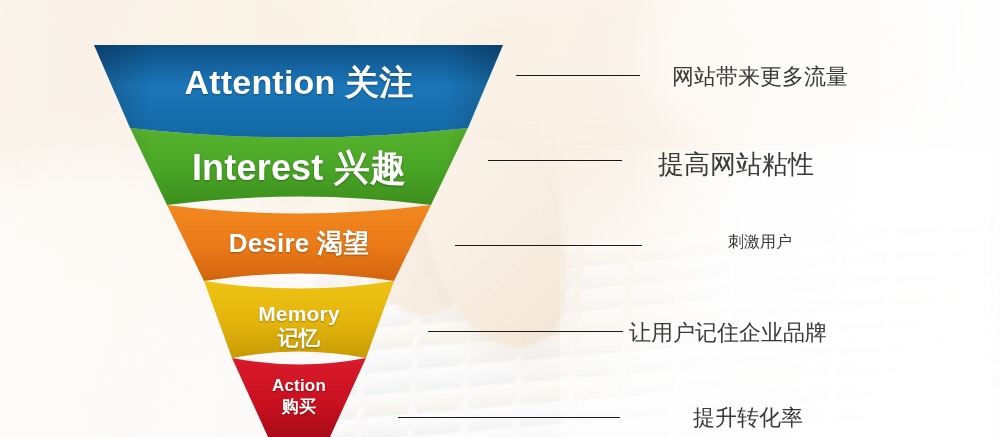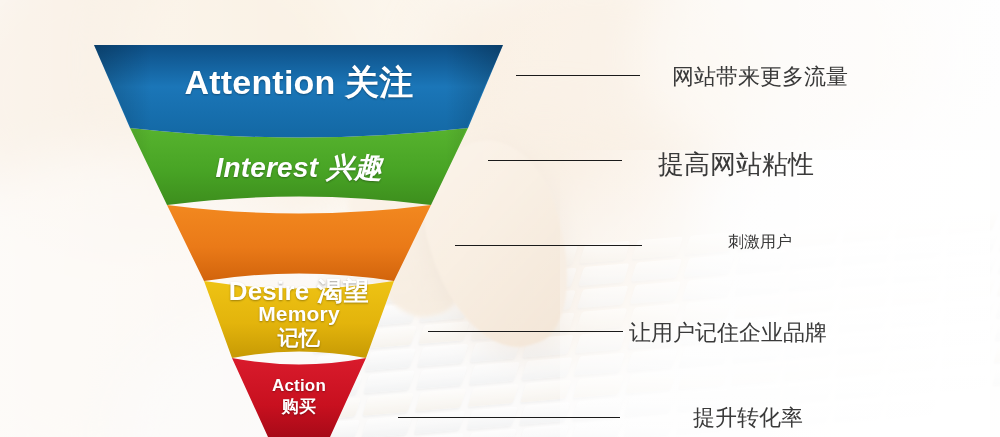--- a/index.html
+++ b/index.html
@@ -282,23 +282,23 @@
 
     <path d="M 130,128 Q 299,147 468,128 L 431,205 Q 299,188 167,205 Z" fill="url(#gInterest)"></path>
 
     <path d="M 94,45 L 503,45 L 468,128 Q 299,147 130,128 Z" fill="url(#gAttention)"></path>
 
     <path d="M 94,45 L 503,45 L 330,437 L 268,437 Z" fill="url(#edgeShade)"></path>
   </svg>
 
   <div class="band-label" style="left:0;top:63px;width:598px;font-size:34px;line-height:38px;">Attention 关注</div>
 
-  <div class="band-label" style="left:0;top:152px;width:598px;font-size:28px;line-height:32px;font-style:italic;">Interest 兴趣</div>
-
-  <div class="band-label" style="left:0;top:228px;width:598px;font-size:26px;line-height:30px;margin-top:48px;">Desire 渴望</div>
+  <div class="band-label" style="left:0;top:152px;width:598px;font-size:36px;line-height:32px;">Interest 兴趣</div>
+
+  <div class="band-label" style="left:0;top:228px;width:598px;font-size:26px;line-height:30px;">Desire 渴望</div>
 
   <div class="band-label" style="left:0;top:375px;width:598px;font-size:17px;line-height:21px;">
     <div>Action</div>
     <div>购买</div>
   </div>
 
   <div class="band-label" style="left:0;top:302px;width:598px;font-size:21px;line-height:24px;">
     <div>Memory</div>
     <div>记忆</div>
   </div>

